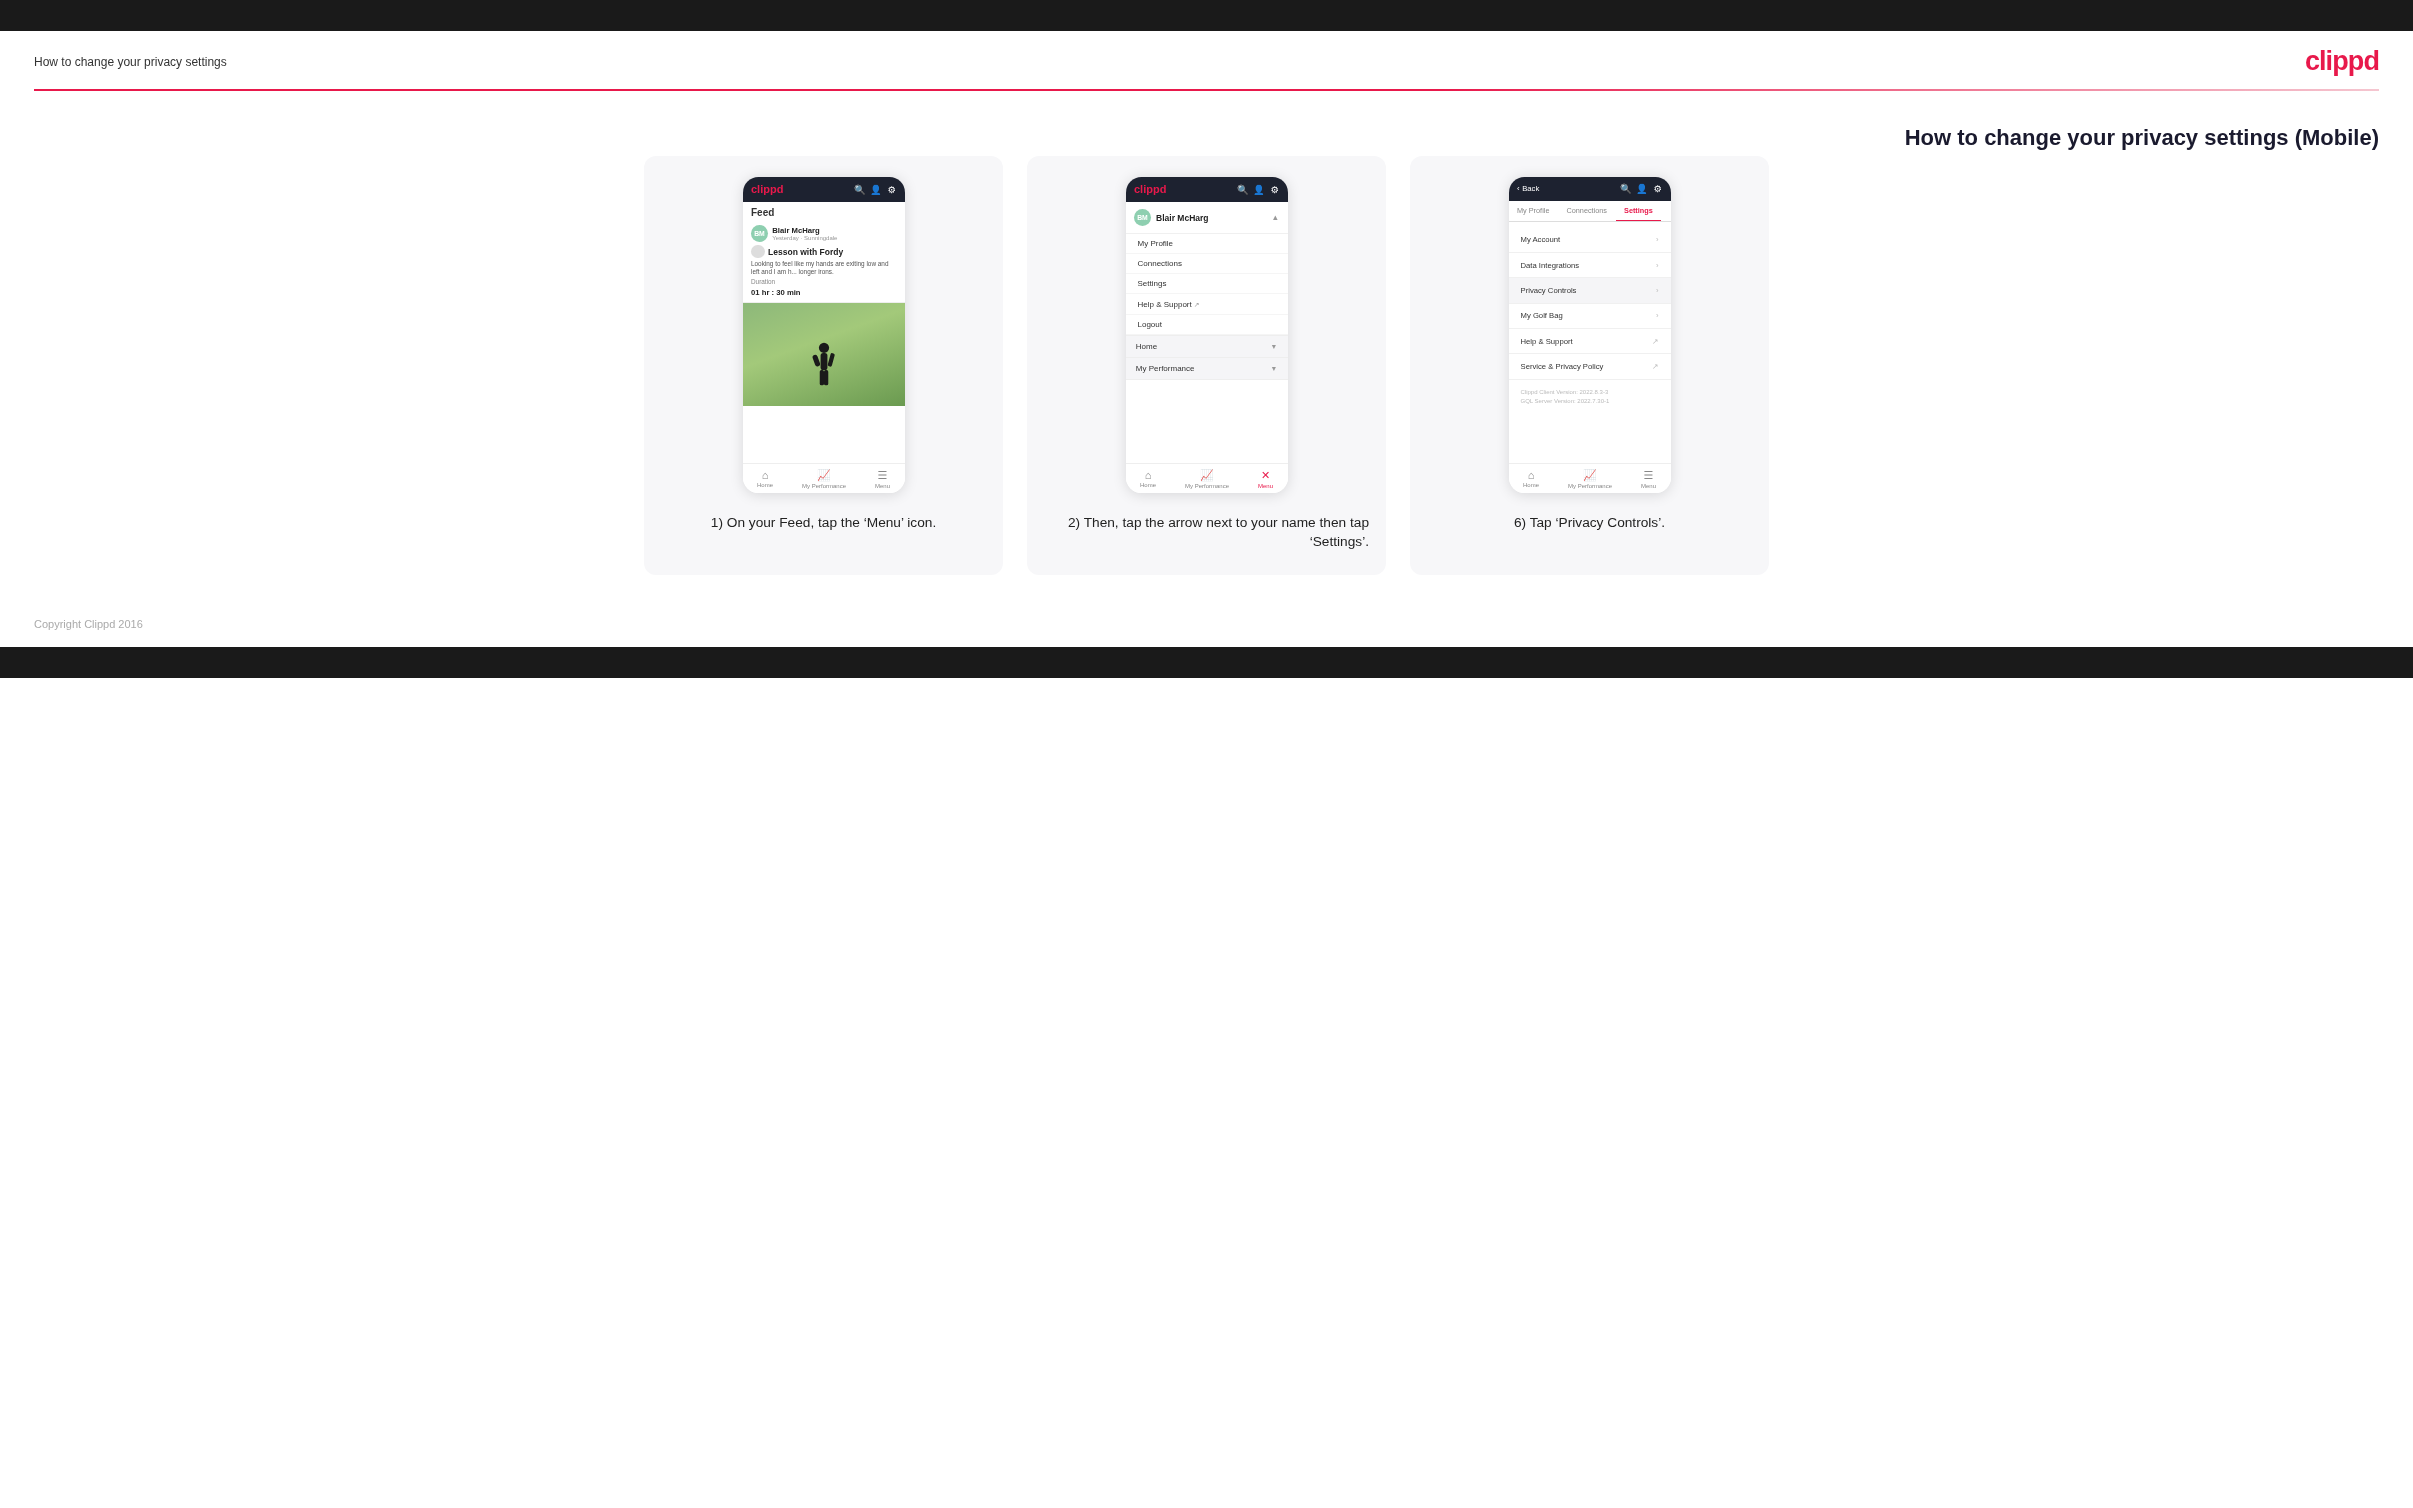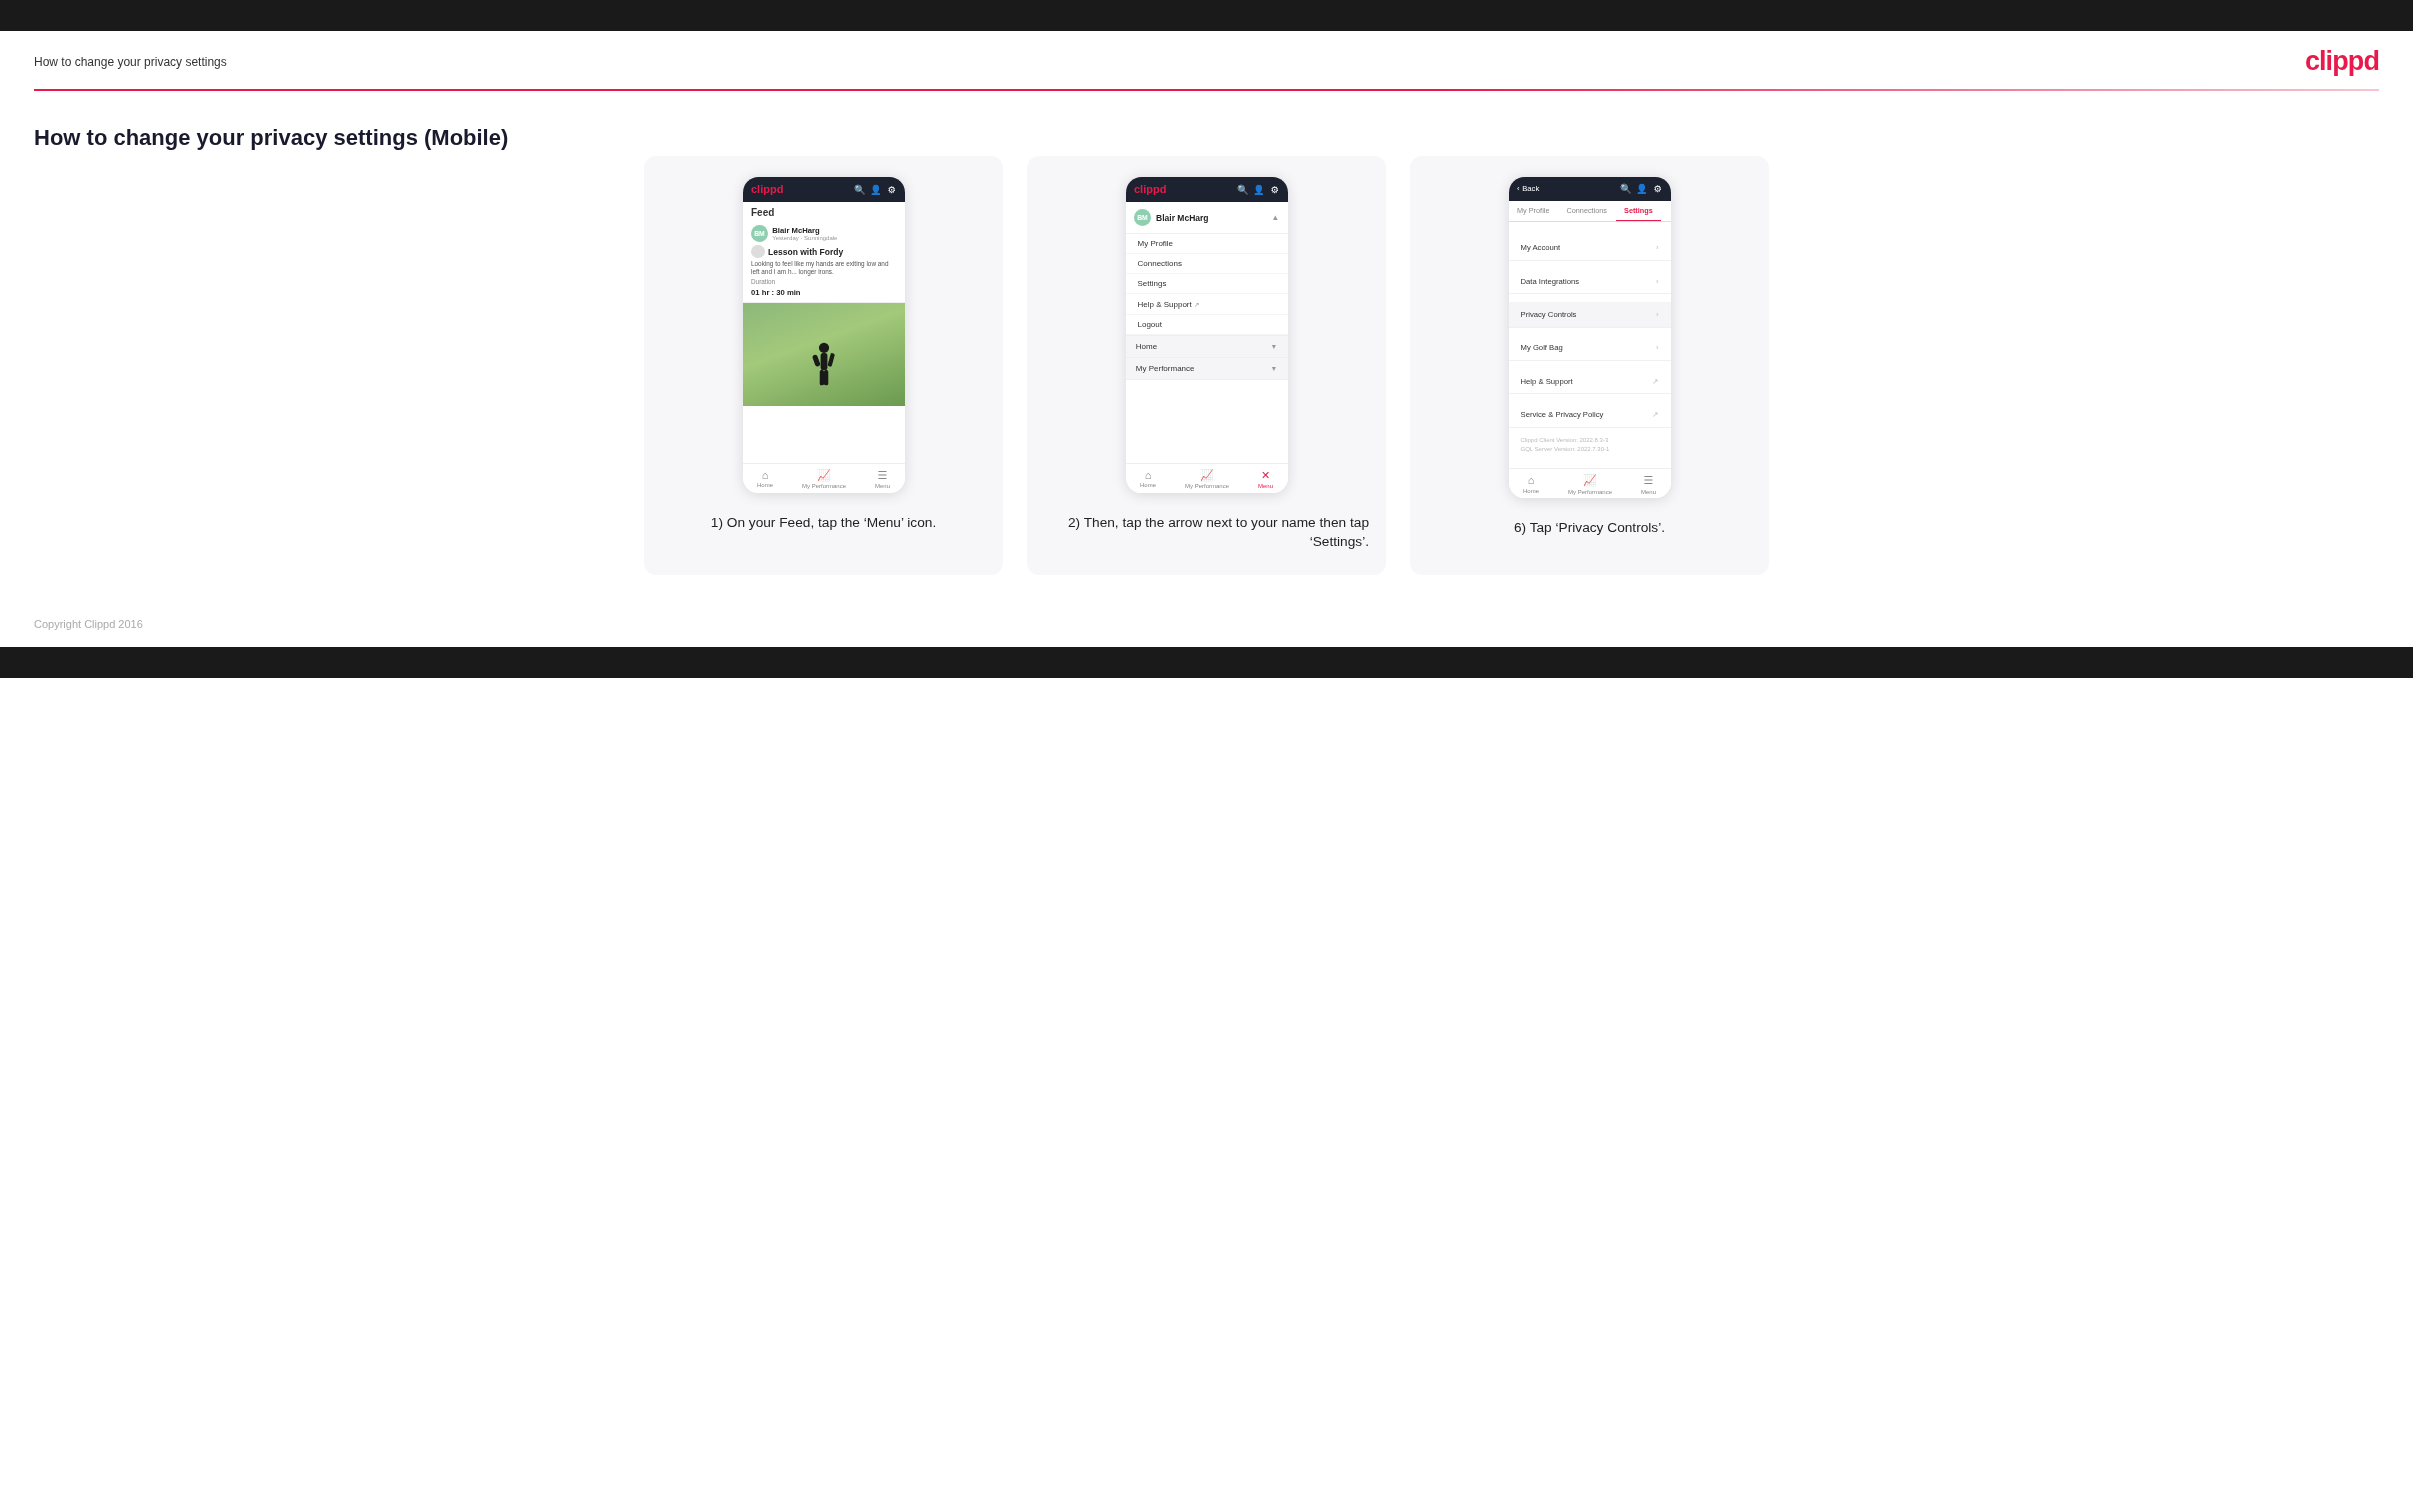--- a/index.html
+++ b/index.html
@@ -43,20 +43,21 @@
 
     
     .main {
       padding: 34px 34px 26px 34px;
     }
     .page-heading {
       font-size: 22px;
       font-weight: 800;
       color: #1a1a2e;
       margin-bottom: 5.1px;
+      text-align: right;
     }
     .page-subheading {
       font-size: 14.5px;
       color: #444;
       margin-bottom: 31px;
     }
 
     
     .steps-row {
       display: flex;
@@ -309,21 +310,20 @@
       padding: 5.1px 0;
     }
     .settings-item {
       display: flex;
       align-items: center;
       justify-content: space-between;
       padding: 7.7px 12px;
       font-size: 7.7px;
       color: #333;
       border-bottom: 0.9px solid #f0f0f0;
-      margin-top: 8px;
     }
     .settings-item.highlighted {
       background: #f5f5f7;
     }
     .settings-chevron { color: #bbb; font-size: 7.7px; }
     .settings-ext { color: #bbb; font-size: 7.7px; }
     .settings-version {
       padding: 8.5px 12px;
       font-size: 6px;
       color: #bbb;

